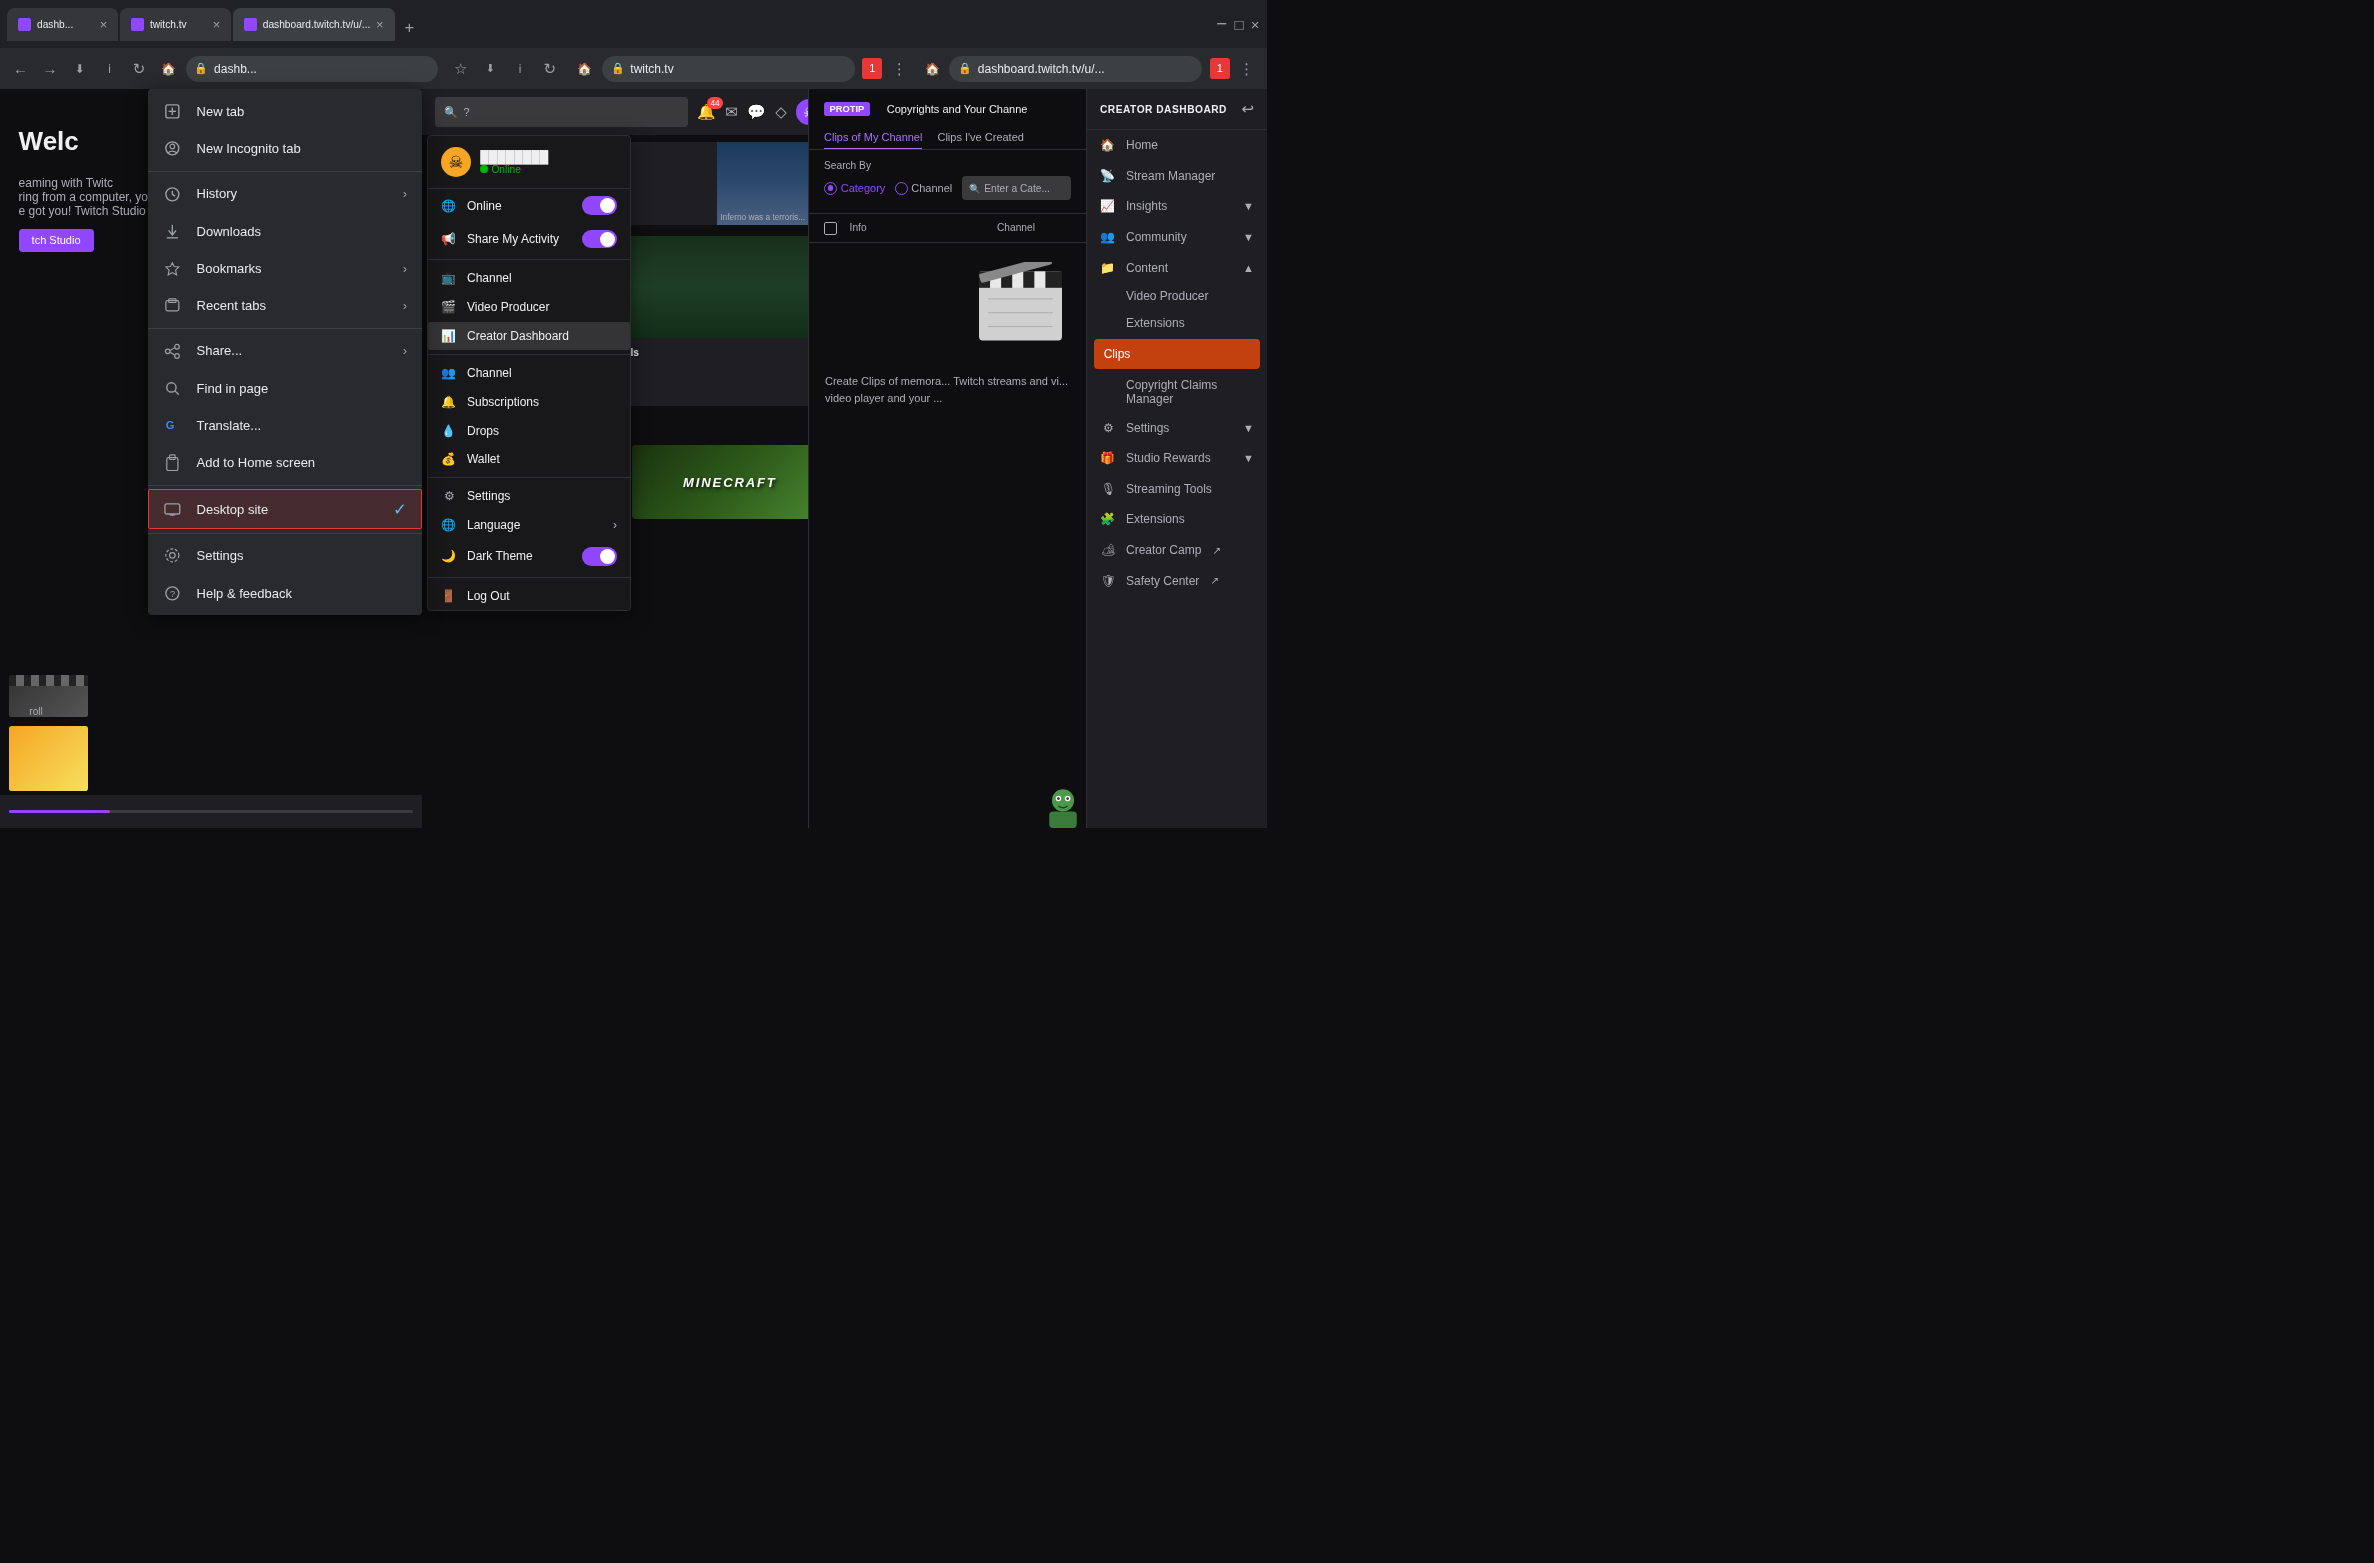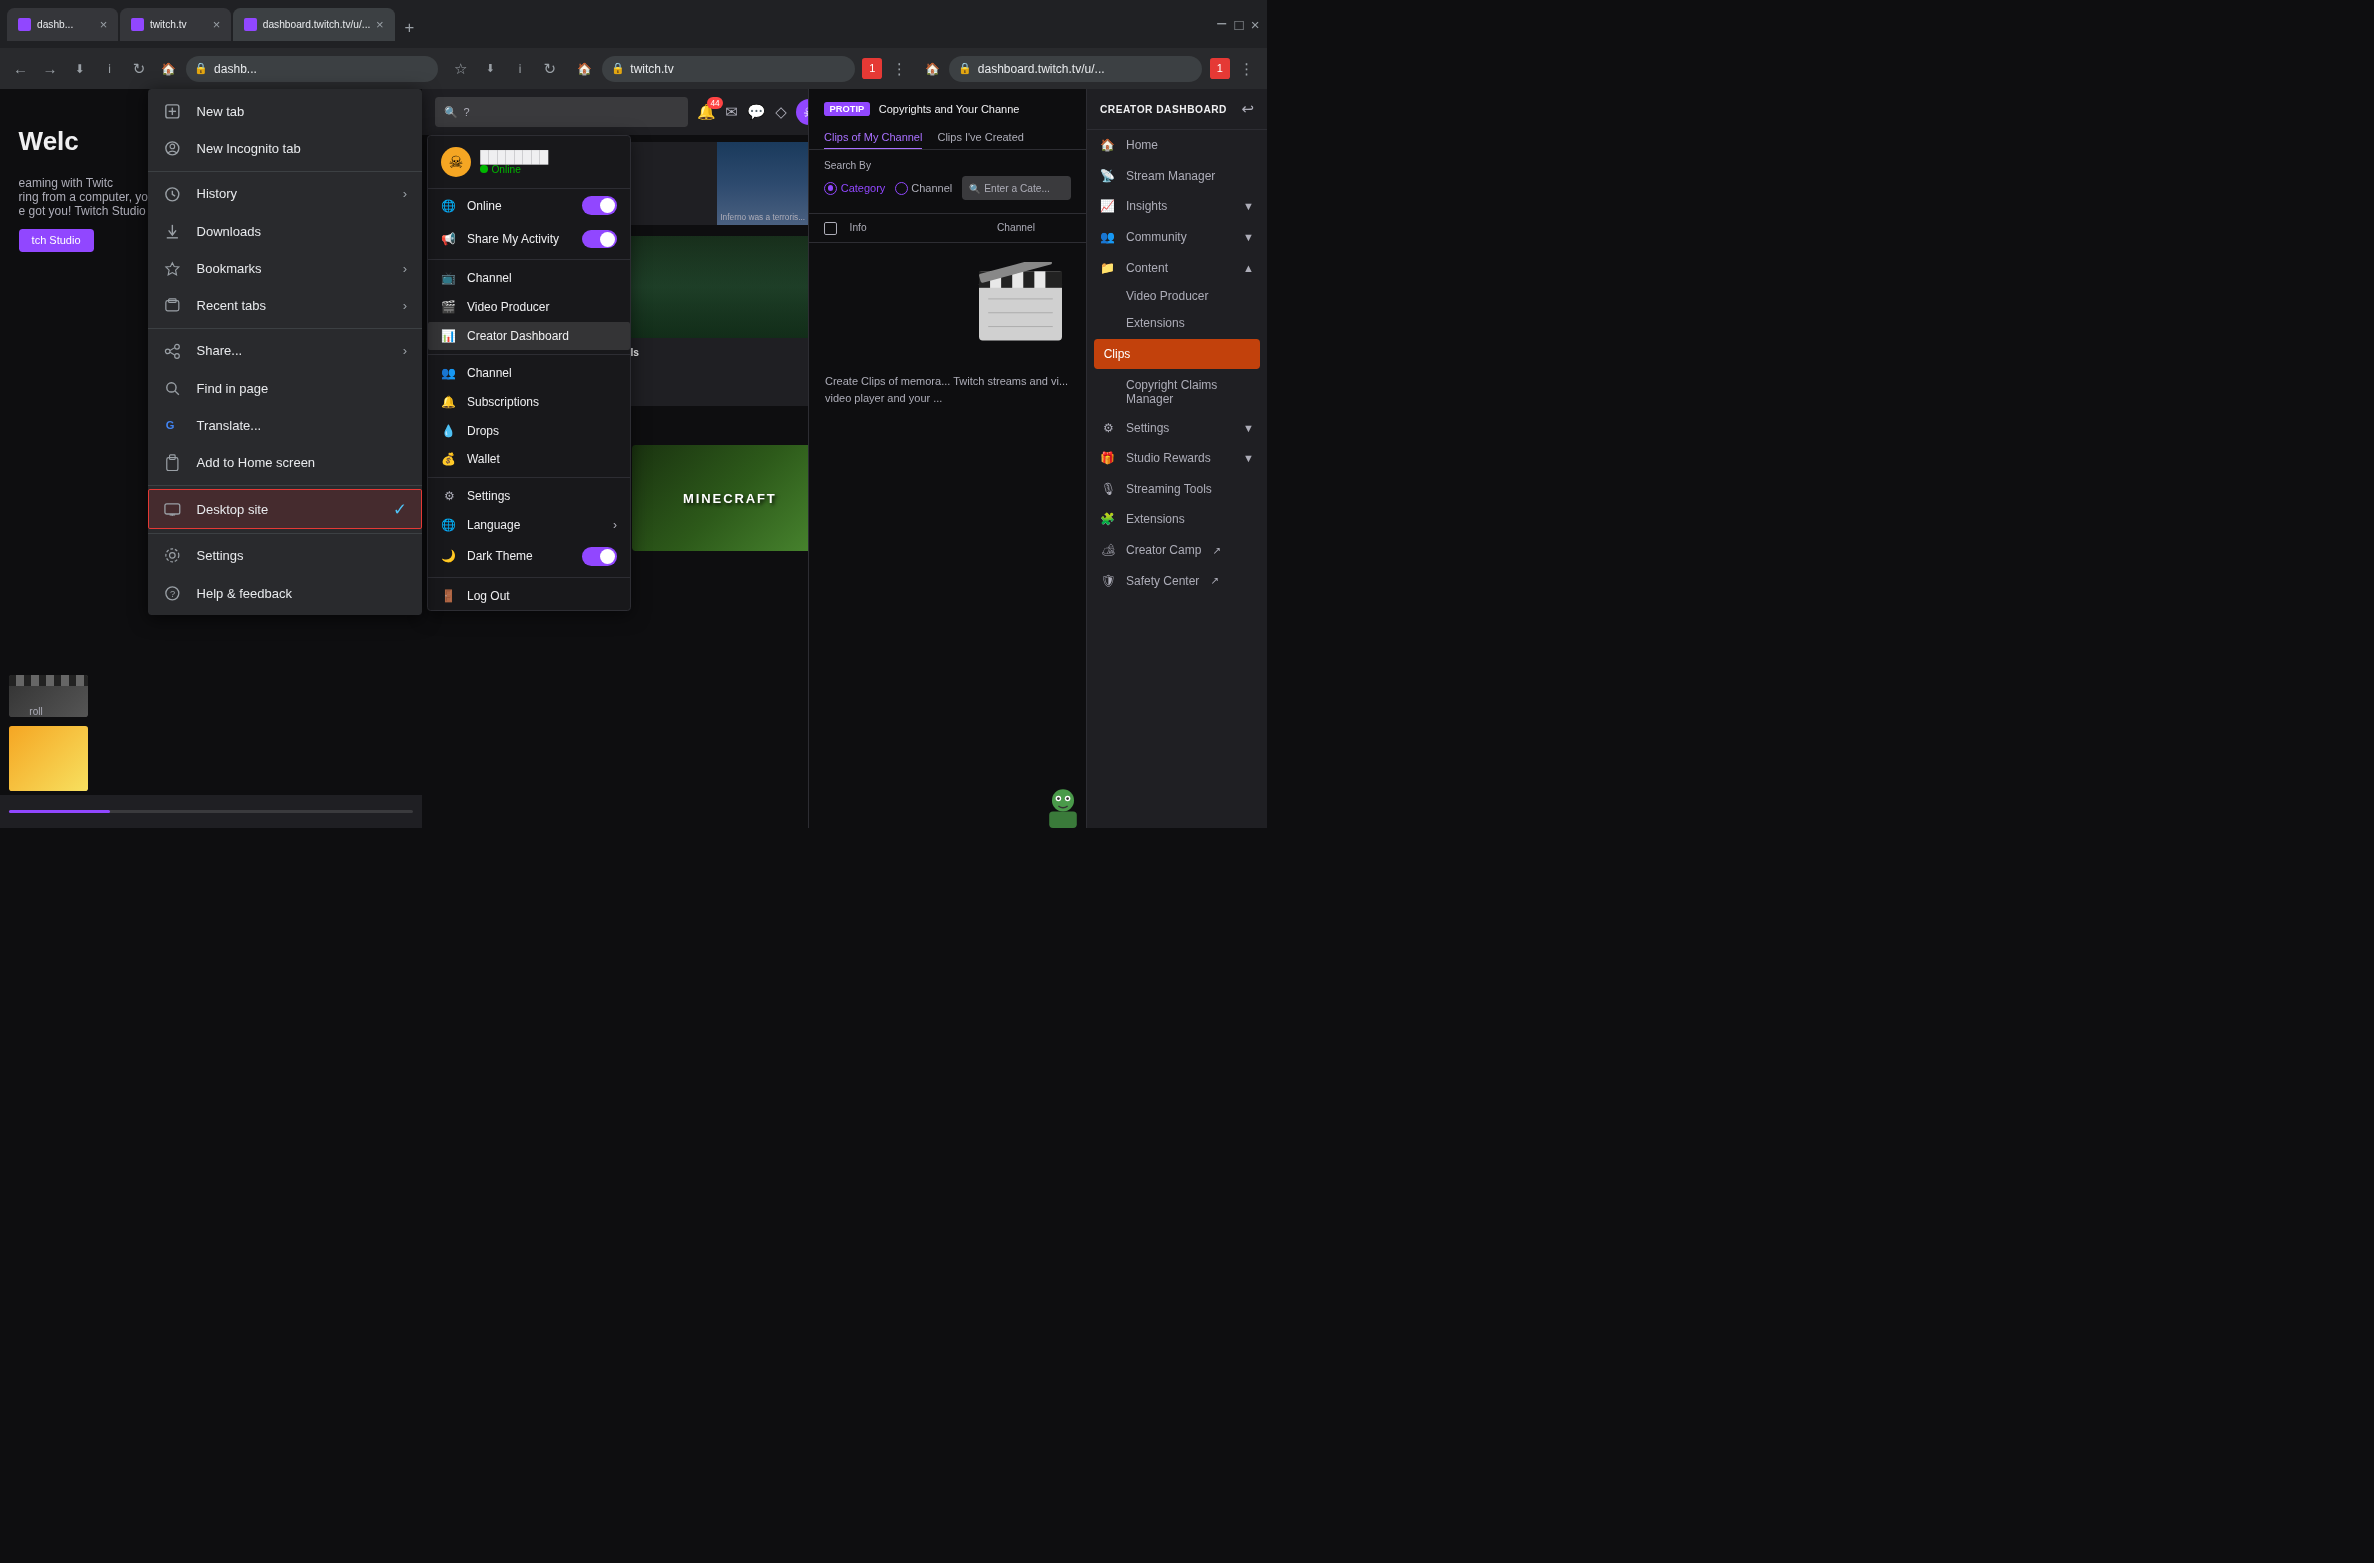--- a/index.html
+++ b/index.html
@@ -230,28 +230,29 @@
     
     .game-row {
       display: grid;
       grid-template-columns: 1fr 1fr;
       gap: 7.4px;
       margin: 7.4px;
     }
     .game-card {
       border-radius: 3.7px;
       overflow: hidden;
-      height: 106px;
+      height: 74px;
       display: flex;
       align-items: center;
       justify-content: center;
       font-size: 10.2px;
       font-weight: 700;
       color: white;
       text-align: right;
+      font-style: italic;
     }
     .game-pokemon { background: linear-gradient(135deg, #1a1a4e, #3333cc, #6666ee); }
     .game-minecraft { background: linear-gradient(135deg, #1a3310, #2d5a1a, #4a8830); }
 
     
     .user-dropdown {
       position: absolute;
       top: 46px;
       left: 427px;
       width: 204px;
@@ -394,21 +395,21 @@
       background: #0e0e10;
       border-left: 0.9px solid #2d2d33;
     }
     .clips-header {
       padding: 13px 15px;
       border-bottom: 0.9px solid #2d2d33;
     }
     .protip-bar {
       display: flex;
       align-items: center;
-      gap: 9px;
+      gap: 17px;
       margin-bottom: 9.3px;
     }
     .protip-badge {
       background: #9147ff;
       color: white;
       font-size: 9.3px;
       font-weight: 700;
       padding: 1.9px 5.6px;
       border-radius: 2.8px;
     }

